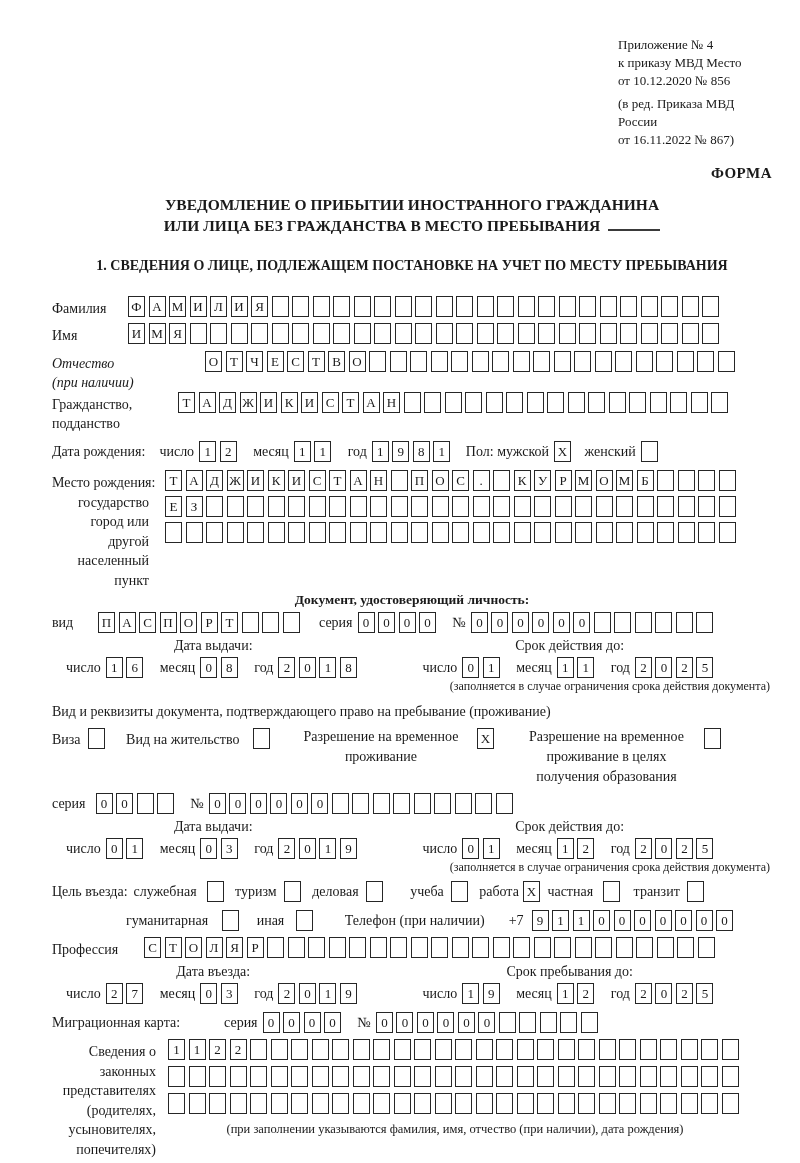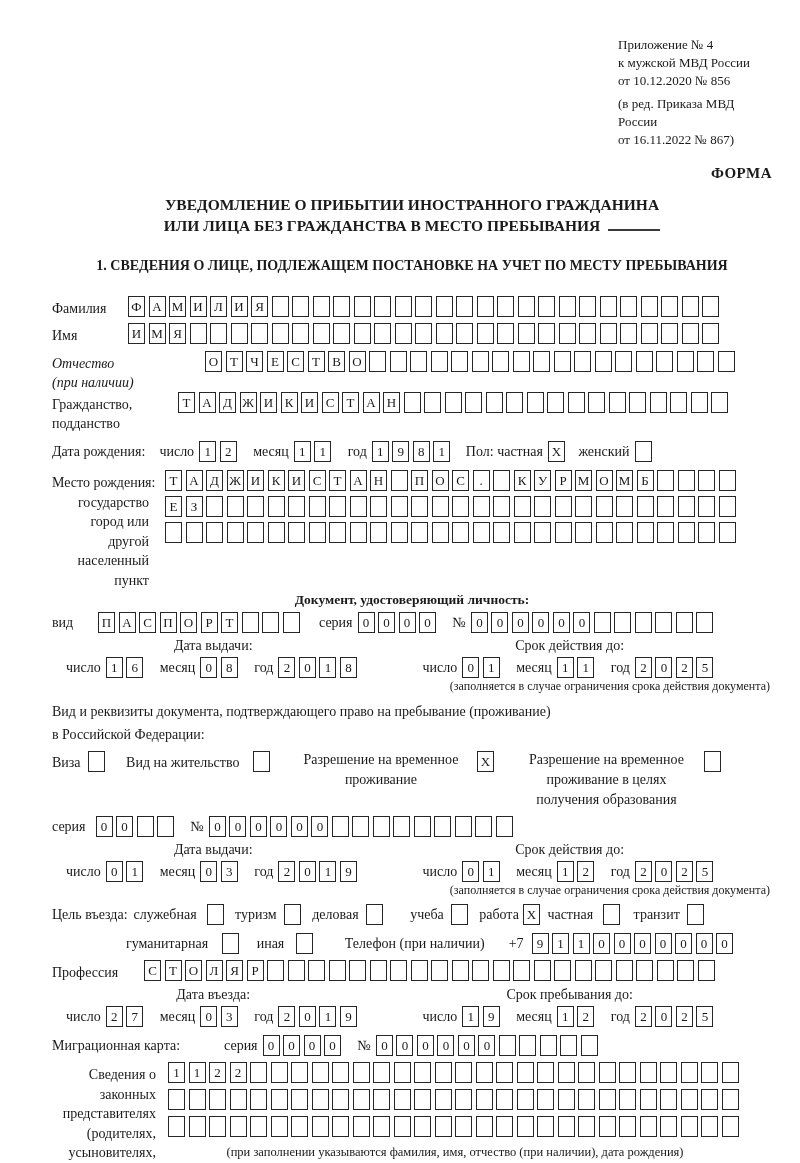--- a/index.html
+++ b/index.html
@@ -46,21 +46,21 @@
   .bp-rows .cells{margin-bottom:5px;}
   .lblcol{flex:none;font-size:14px;line-height:19.5px;padding-top:3px;text-align:right;}
 </style>
 </head>
 <body>
 
 <div class="page">
 
   <div class="hdr">
     <div>Приложение № 4</div>
-    <div>к мужской МВД России</div>
+    <div>к приказу МВД Место</div>
     <div>от 10.12.2020 № 856</div>
     <div class="grp2">(в ред. Приказа МВД России</div>
     <div>от 16.11.2022 № 867)</div>
   </div>
   <div class="form-label">ФОРМА</div>
 
   <div class="title">
     <div>УВЕДОМЛЕНИЕ О ПРИБЫТИИ ИНОСТРАННОГО ГРАЖДАНИНА</div>
     <div><span>ИЛИ ЛИЦА БЕЗ ГРАЖДАНСТВА В МЕСТО ПРЕБЫВАНИЯ</span><span class="blank"></span></div>
   </div>
@@ -220,21 +220,21 @@
         <span class="cell">1</span>
         <span class="cell">1</span>
       </span>
     <span class="dl">год</span>
     <span class="cells">
         <span class="cell">1</span>
         <span class="cell">9</span>
         <span class="cell">8</span>
         <span class="cell">1</span>
       </span>
-    <span class="dl" style="margin-left:12px;">Пол: частная</span>
+    <span class="dl" style="margin-left:12px;">Пол: мужской</span>
     <span class="cells">
         <span class="cell">X</span>
       </span>
     <span class="dl" style="margin-left:10px;">женский</span>
     <span class="cells">
         <span class="cell"></span>
       </span>
   </div>
 
   <div class="row mt8">
@@ -422,21 +422,20 @@
               <span class="cell">2</span>
               <span class="cell">5</span>
             </span>
         </div>
       </div>
     </div>
     <div class="date-note">(заполняется в случае ограничения срока действия документа)</div>
   </div>
 
   <div class="plain mt8">Вид и реквизиты документа, подтверждающего право на пребывание (проживание)</div>
-  <div class="plain mt4">в Российской Федерации:</div>
 
   <div class="opt-row">
     <span class="opt-lbl">Виза</span>
     <span class="cells opt-box">
         <span class="cell"></span>
       </span>
     <span class="opt-lbl ml">Вид на жительство</span>
     <span class="cells opt-box" style="margin-left:14px;">
         <span class="cell"></span>
       </span>

